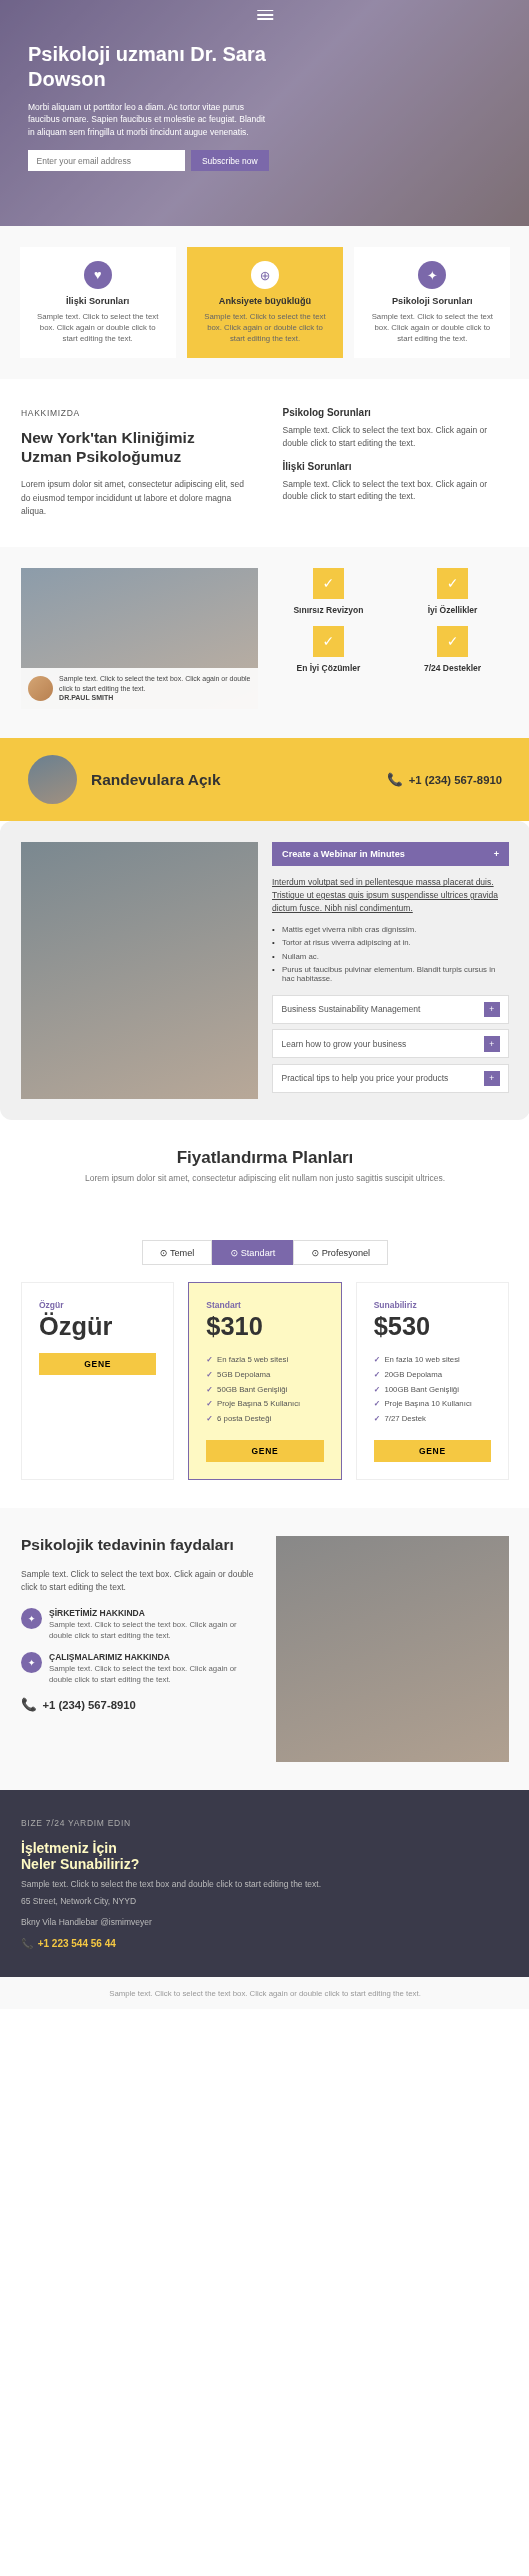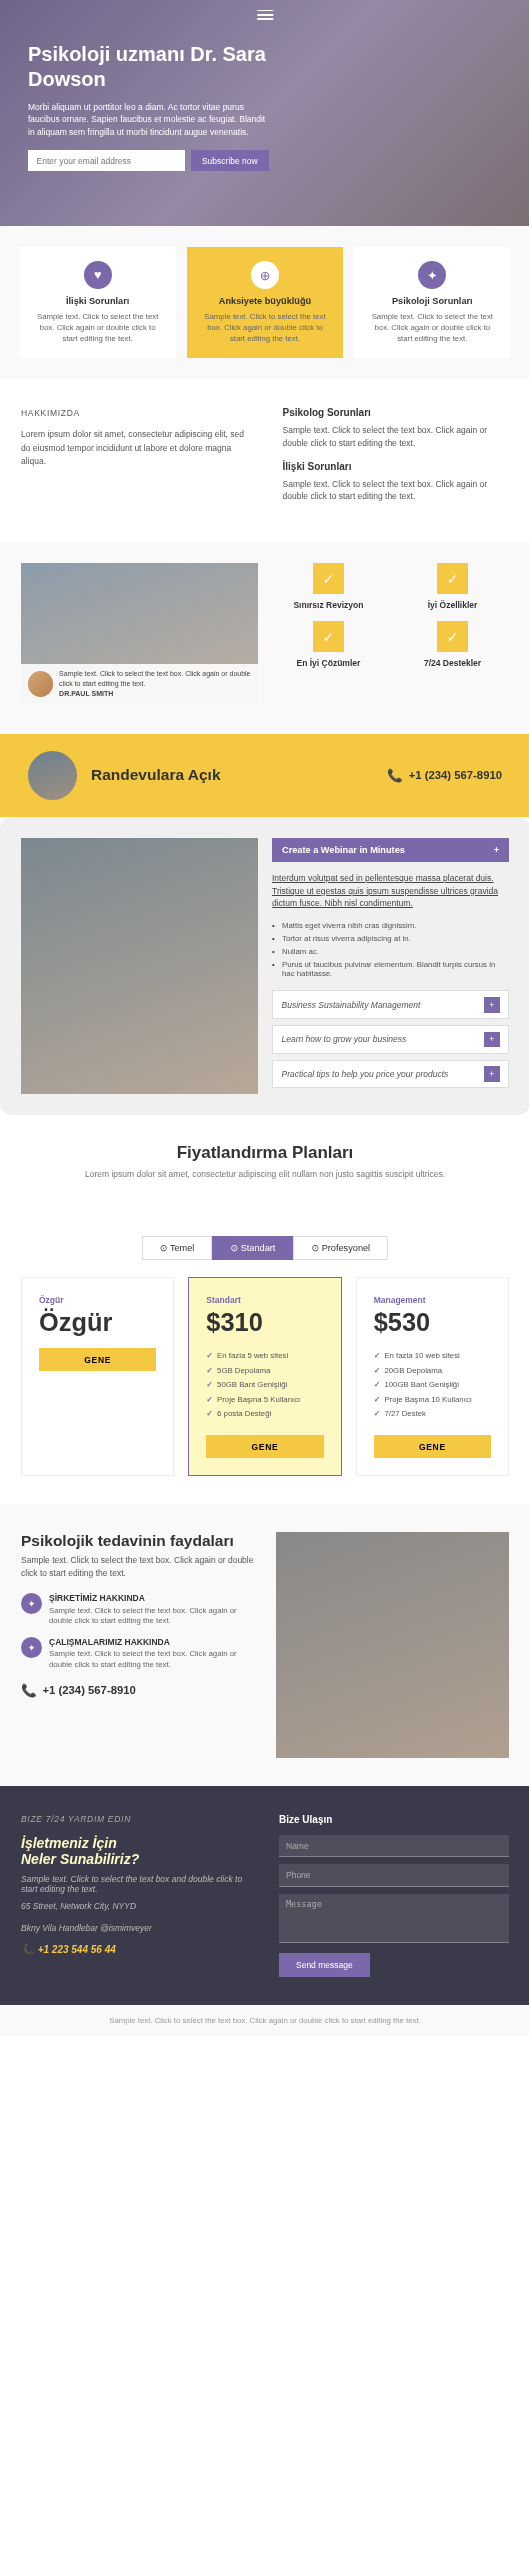--- a/index.html
+++ b/index.html
@@ -171,21 +171,21 @@
     .webinar-list li {
       font-size: 7.8px; color: #555; padding: 2.1px 0;
       padding-left: 10px; position: relative;
     }
     .webinar-list li::before { content: '•'; position: absolute; left: 0; color: #333; }
     .webinar-item {
       border: 0.7px solid #ddd; padding: 5.7px 8.5px;
       margin-bottom: 5.7px; background: white;
       display: flex; justify-content: space-between; align-items: center;
     }
-    .webinar-item span { font-size: 8.5px; color: #555; font-style: italic; }
+    .webinar-item span { font-size: 8.5px; color: #555; }
     .webinar-item-icon {
       width: 15.5px; height: 15.5px; background: #7b68aa;
       display: flex; align-items: center; justify-content: center;
       color: white; font-size: 8.5px; cursor: pointer;
     }
 
     
     .pricing-section { padding: 28px 21px; background: white; }
     .pricing-title { text-align: center; margin-bottom: 5.7px; }
     .pricing-title h2 { font-size: 17px; font-weight: 700; }
@@ -216,21 +216,21 @@
       padding: 6.4px; background: #f5c842; border: none;
       font-size: 8.5px; font-weight: 700; cursor: pointer;
       width: 100%; text-transform: uppercase; letter-spacing: 0.7px;
     }
 
     
     .benefits-section {
       display: flex; padding: 28px 21px; gap: 21px; background: #f9f9f9;
     }
     .benefits-left { flex: 1; }
-    .benefits-left h2 { font-size: 15.5px; font-weight: 700; margin-bottom: 4px; }
+    .benefits-left h2 { font-size: 15.5px; font-weight: 700; margin-bottom: 14px; }
     .benefits-left > p { font-size: 8.5px; color: #555; line-height: 1.5; margin-bottom: 14px; }
     .benefit-item {
       display: flex; align-items: flex-start; gap: 7px; margin-bottom: 10px;
     }
     .benefit-icon {
       width: 21px; height: 21px; border-radius: 50%;
       background: #7b68aa; flex-shrink: 0;
       display: flex; align-items: center; justify-content: center;
       color: white; font-size: 9.2px;
     }
@@ -247,21 +247,21 @@
     .benefits-img-inner {
       position: absolute; inset: 0;
       background: linear-gradient(160deg, #888 0%, #b0a090 100%);
     }
 
     
     .contact-section {
       background: #3a3a4a; color: white;
       padding: 28px 21px; display: flex; gap: 28px;
     }
-    .contact-left { flex: 1; font-style: italic; }
+    .contact-left { flex: 1; }
     .contact-left h2 { font-size: 14px; font-weight: 700; margin-bottom: 5.7px; }
     .contact-left h2 span { color: #fef9c3; }
     .contact-left > p { font-size: 8.5px; color: #bbb; margin-bottom: 11.3px; }
     .contact-info { font-size: 8.5px; color: #bbb; margin-bottom: 4.2px; }
     .contact-link { color: #7b68aa; font-size: 8.5px; }
     .contact-phone-line {
       display: flex; align-items: center; gap: 4.2px;
       color: #f5c842; font-size: 10px; font-weight: 700; margin-top: 7px;
     }
     .contact-right { flex: 1; }
@@ -322,20 +322,21 @@
   <div class="card">
     <div class="card-icon">✦</div>
     <h3>Psikoloji Sorunları</h3>
     <p>Sample text. Click to select the text box. Click again or double click to start editing the text.</p>
   </div>
 </div>
 
 <div class="about-section">
   <div class="about-left">
     <p class="about-label">HAKKIMIZDA</p>
+    <h2>New York'tan Kliniğimiz Uzman Psikoloğumuz</h2>
     <p>Lorem ipsum dolor sit amet, consectetur adipiscing elit, sed do eiusmod tempor incididunt ut labore et dolore magna aliqua.</p>
   </div>
   <div class="about-right">
     <h3>Psikolog Sorunları</h3>
     <p>Sample text. Click to select the text box. Click again or double click to start editing the text.</p>
     <h3>İlişki Sorunları</h3>
     <p>Sample text. Click to select the text box. Click again or double click to start editing the text.</p>
   </div>
 </div>
 
@@ -449,21 +450,21 @@
         <li>En fazla 5 web sitesi</li>
         <li>5GB Depolama</li>
         <li>50GB Bant Genişliği</li>
         <li>Proje Başına 5 Kullanıcı</li>
         <li>6 posta Desteği</li>
       </ul>
       <button class="plan-btn">GENE</button>
     </div>
 
     <div class="plan">
-      <p class="plan-name">Management</p>
+      <p class="plan-name">Sunabiliriz</p>
       <p class="plan-price">$530</p>
       <ul class="plan-features">
         <li>En fazla 10 web sitesi</li>
         <li>20GB Depolama</li>
         <li>100GB Bant Genişliği</li>
         <li>Proje Başına 10 Kullanıcı</li>
         <li>7/27 Destek</li>
       </ul>
       <button class="plan-btn">GENE</button>
     </div>
@@ -508,27 +509,18 @@
       <span>Neler Sunabiliriz?</span>
     </h2>
     <p style="font-size:8.5px;color:#bbb;margin:7px 0;">Sample text. Click to select the text box and double click to start editing the text.</p>
     <p class="contact-info">65 Street, Network City, NYYD</p>
     <p class="contact-link">Bkny Vila Handlebar @ismimveyer</p>
     <div class="contact-phone-line">
       <span>📞</span>
       <span>+1 223 544 56 44</span>
     </div>
   </div>
-  <div class="contact-right">
-    <h3>Bize Ulaşın</h3>
-    <div class="contact-form">
-      <input type="text" placeholder="Name" style="">
-      <input type="tel" placeholder="Phone" style="">
-      <textarea placeholder="Message" style=""></textarea>
-      <button class="contact-submit">Send message</button>
-    </div>
-  </div>
 </div>
 
 <div class="footer-note">
   <p>Sample text. Click to select the text box. Click again or double click to start editing the text.</p>
 </div>
 
 
 </body></html>

